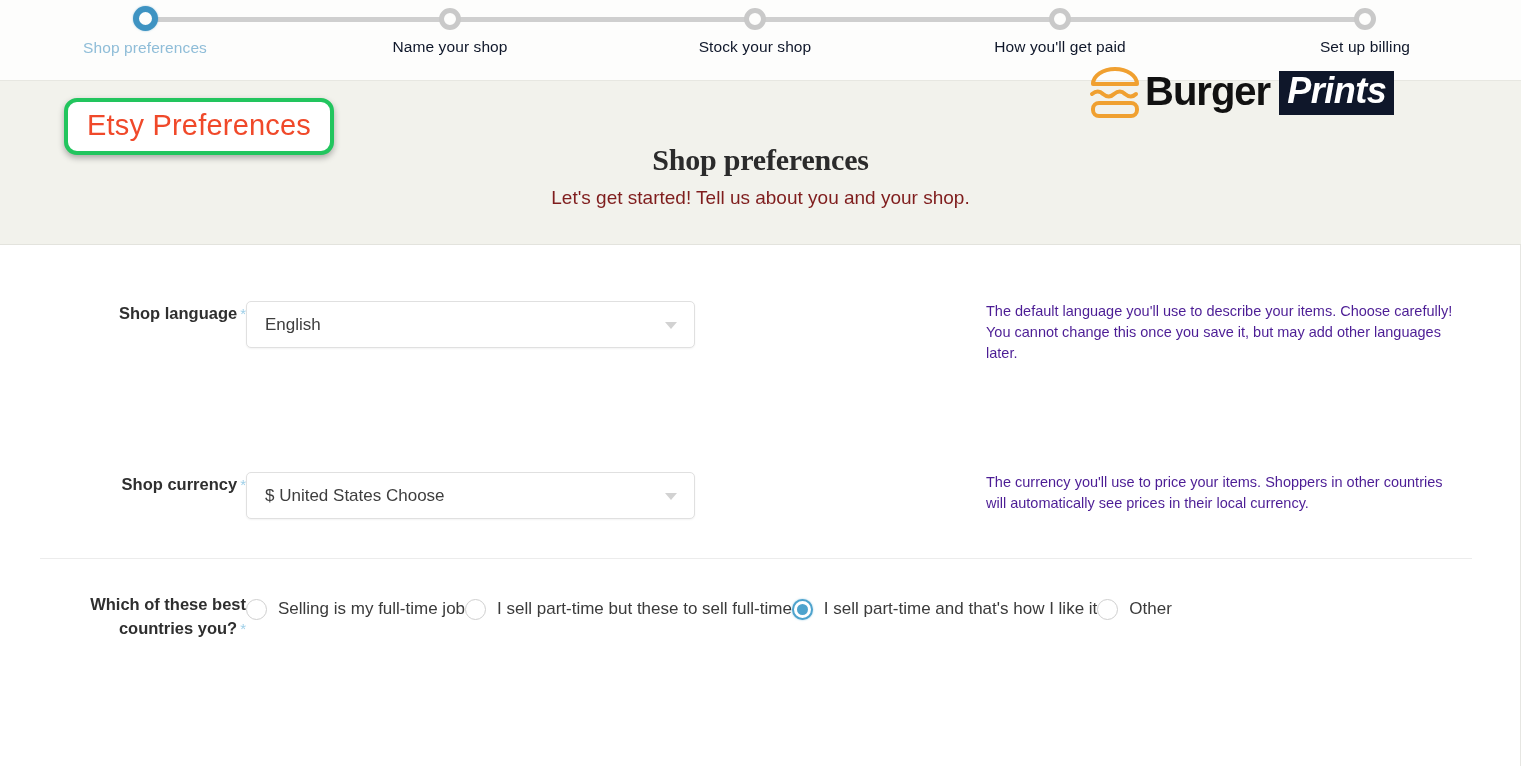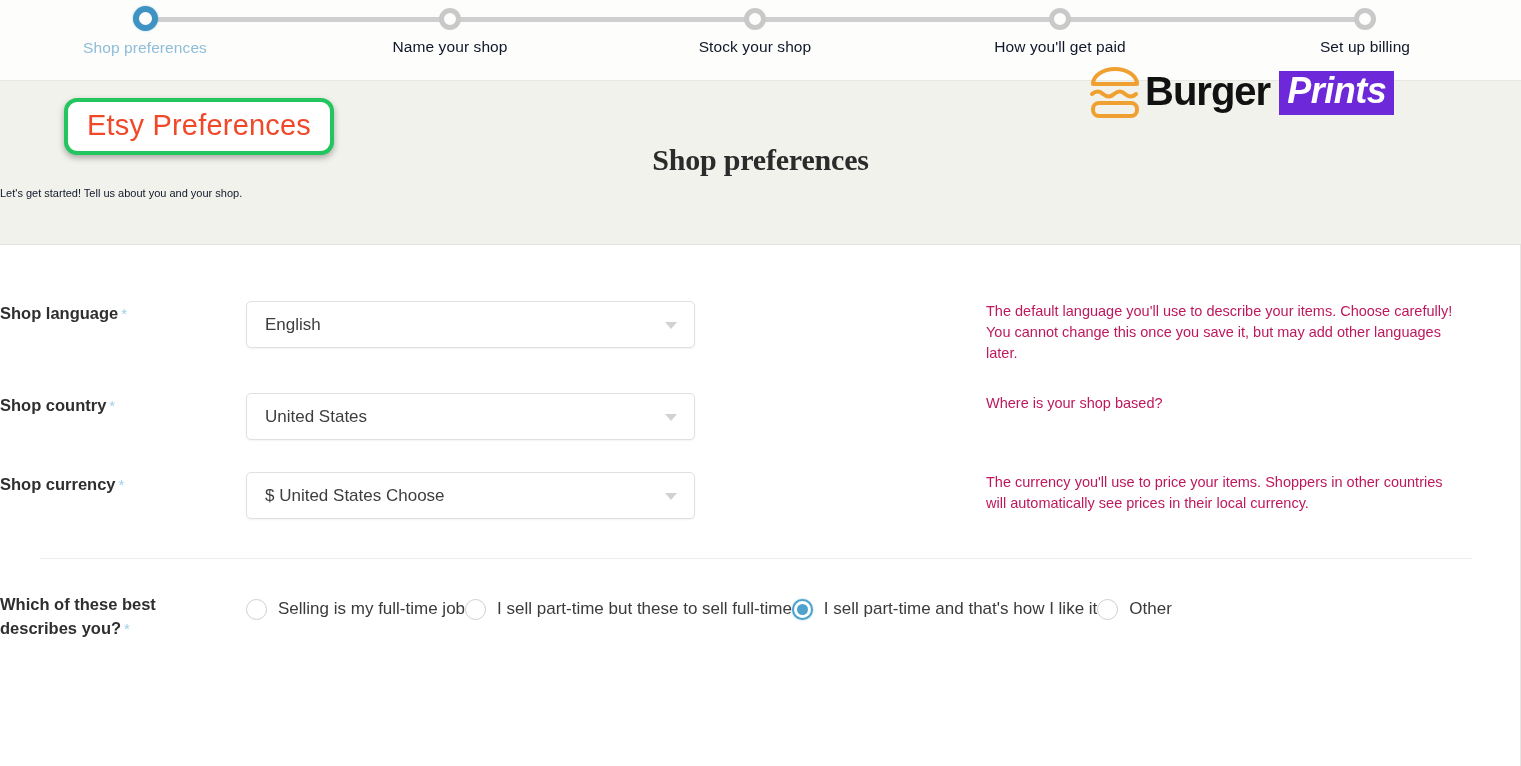--- a/index.html
+++ b/index.html
@@ -86,21 +86,21 @@
   .logo-burger-icon { width: 60px; height: 60px; display: block; }
   .logo-word {
     font-size: 40px;
     font-weight: bold;
     color: #111111;
     letter-spacing: -1px;
     line-height: 1;
     padding-bottom: 4px;
   }
   .logo-prints {
-    background: #6d28d9;
+    background: #0f172a;
     color: #ffffff;
     font-style: italic;
     font-weight: bold;
     font-size: 36px;
     letter-spacing: -.5px;
     padding: 2px 8px 5px 8px;
     margin-left: 9px;
     line-height: 1.02;
   }
 
@@ -122,22 +122,23 @@
     font-family: "Liberation Serif", serif;
     font-size: 30px;
     font-weight: bold;
     color: #2b2b2b;
     letter-spacing: -.2px;
   }
   .hero-sub {
     position: absolute;
     top: 106px;
     width: 100%;
-    font-size: 11px;
-    color: #0f172a;
+    text-align: center;
+    font-size: 19px;
+    color: #7f1d1d;
   }
 
   
   .callout {
     position: absolute;
     left: 64px;
     top: 98px;
     padding: 9px 19px 11px 19px;
     background: #ffffff;
     border: 4px solid #22c55e;
@@ -167,20 +168,21 @@
   .form-row {
     position: absolute;
     left: 0;
     width: 1521px;
     display: flex;
   }
 
   .col-label {
     width: 246px;
     flex: none;
+    text-align: right;
   }
   .col-field { width: 740px; flex: none; }
   .col-help  { width: 470px; flex: none; }
 
   .field-label {
     font-size: 16.5px;
     font-weight: bold;
     color: #2f2f2f;
     line-height: 24px;
   }
@@ -215,21 +217,21 @@
     margin-top: -3px;
     width: 0; height: 0;
     border-left: 6px solid transparent;
     border-right: 6px solid transparent;
     border-top: 7px solid #d2d2d2;
   }
 
   .help-text {
     font-size: 14.5px;
     line-height: 21px;
-    color: #be185d;
+    color: #4c1d95;
   }
 
   .divider {
     position: absolute;
     left: 40px;
     top: 313px;
     width: 1432px;
     height: 1px;
     background: #ececec;
   }
@@ -333,34 +335,20 @@
       <div class="select-box">
         <span class="select-value">English</span>
         <span class="select-arrow"></span>
       </div>
     </div>
     <div class="col-help">
       <div class="help-text">The default language you'll use to describe your items. Choose carefully! You cannot change this once you save it, but may add other languages later.</div>
     </div>
   </div>
 
-  <div class="form-row" style="top:148px">
-    <div class="col-label">
-      <div class="field-label"><span>Shop country</span><span class="req">*</span></div>
-    </div>
-    <div class="col-field">
-      <div class="select-box">
-        <span class="select-value">United States</span>
-        <span class="select-arrow"></span>
-      </div>
-    </div>
-    <div class="col-help">
-      <div class="help-text">Where is your shop based?</div>
-    </div>
-  </div>
 
   <div class="form-row" style="top:227px">
     <div class="col-label">
       <div class="field-label"><span>Shop currency</span><span class="req">*</span></div>
     </div>
     <div class="col-field">
       <div class="select-box">
         <span class="select-value">$ United States Choose</span>
         <span class="select-arrow"></span>
       </div>
@@ -369,21 +357,21 @@
       <div class="help-text">The currency you'll use to price your items. Shoppers in other countries will automatically see prices in their local currency.</div>
     </div>
   </div>
 
   <div class="divider"></div>
 
   <div class="form-row" style="top:347px">
     <div class="col-label">
       <div class="field-label">
         <span>Which of these best</span><br>
-        <span>describes you?</span><span class="req">*</span>
+        <span>countries you?</span><span class="req">*</span>
       </div>
     </div>
     <div class="col-field">
       <div class="radio-group">
         <label class="radio-item">
           <span class="radio-mark"></span>
           <span class="radio-label">Selling is my full-time job</span>
         </label>
         <label class="radio-item">
           <span class="radio-mark"></span>

